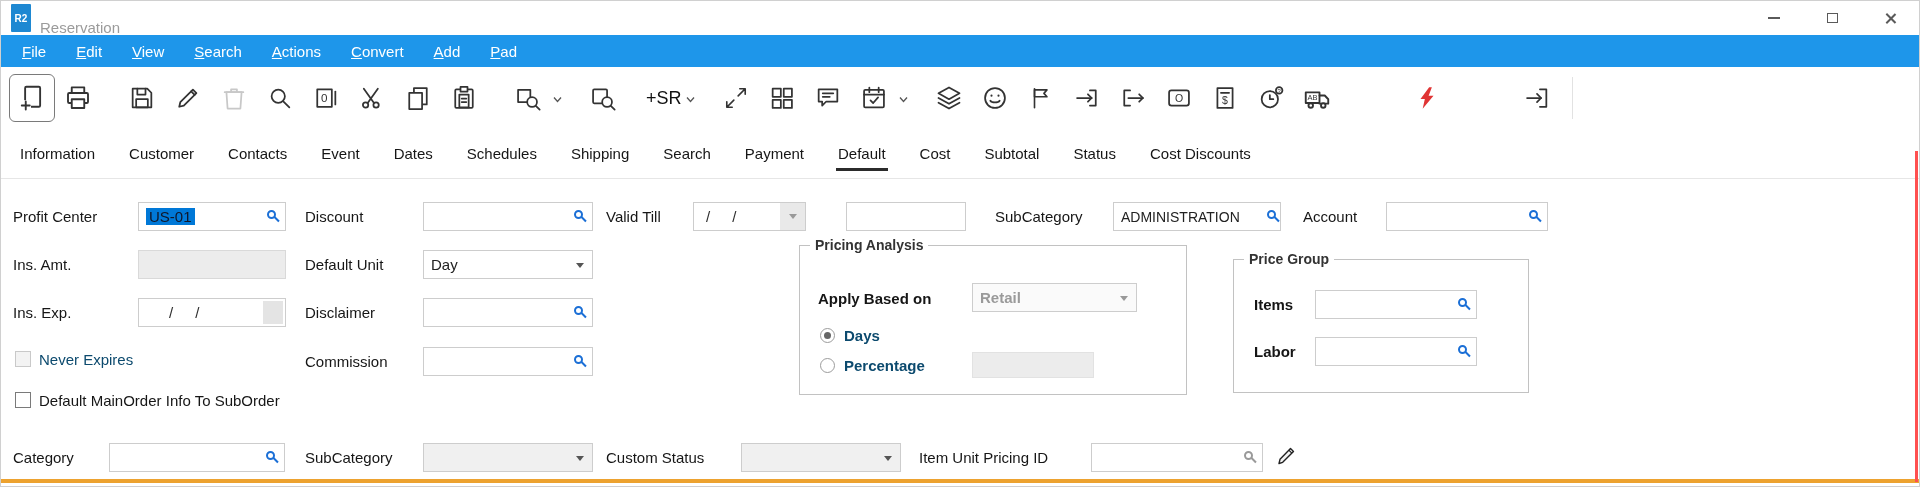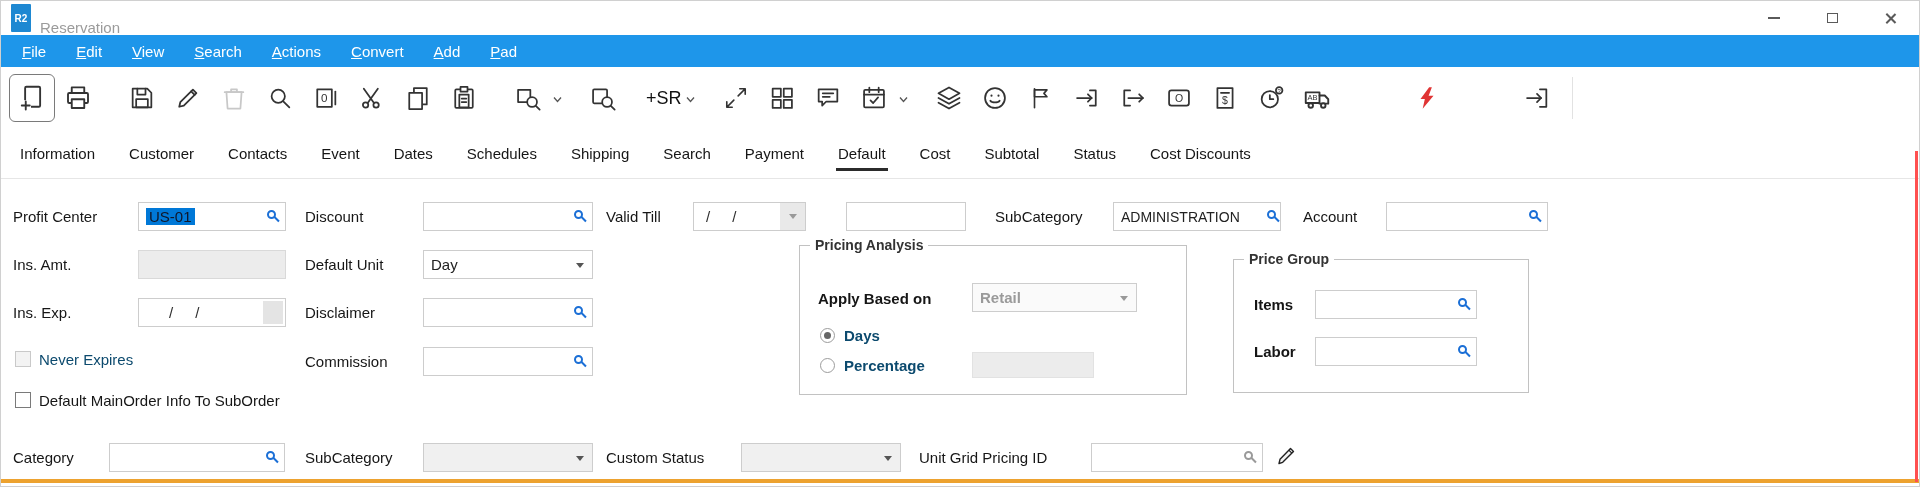--- a/index.html
+++ b/index.html
@@ -463,21 +463,21 @@
       <span></span>
       <span class="caret"></span>
     </div>
 
     <div class="lbl" style="left:605px; top:270px">Custom Status</div>
     <div class="combo grayfill" style="left:740px; top:264px; width:160px">
       <span></span>
       <span class="caret"></span>
     </div>
 
-    <div class="lbl" style="left:918px; top:270px">Unit Grid Pricing ID</div>
+    <div class="lbl" style="left:918px; top:270px">Item Unit Pricing ID</div>
     <div class="fld" style="left:1090px; top:264px; width:172px">
       <span></span>
       <span class="mag gray"></span>
     </div>
     <div class="pencil-btn" style="left:1272px; top:263px">
       <svg viewBox="0 0 24 24" width="24" height="24">
         <path d="M5 19.5l1-4.2L16.5 4.5l3 3L8.7 18.3z" fill="#f2f2f2" stroke="#222" stroke-width="1.4" stroke-linejoin="round"></path>
         <path d="M14.8 6.2l3 3" stroke="#222" stroke-width="1.2" fill="none"></path>
       </svg>
     </div>

